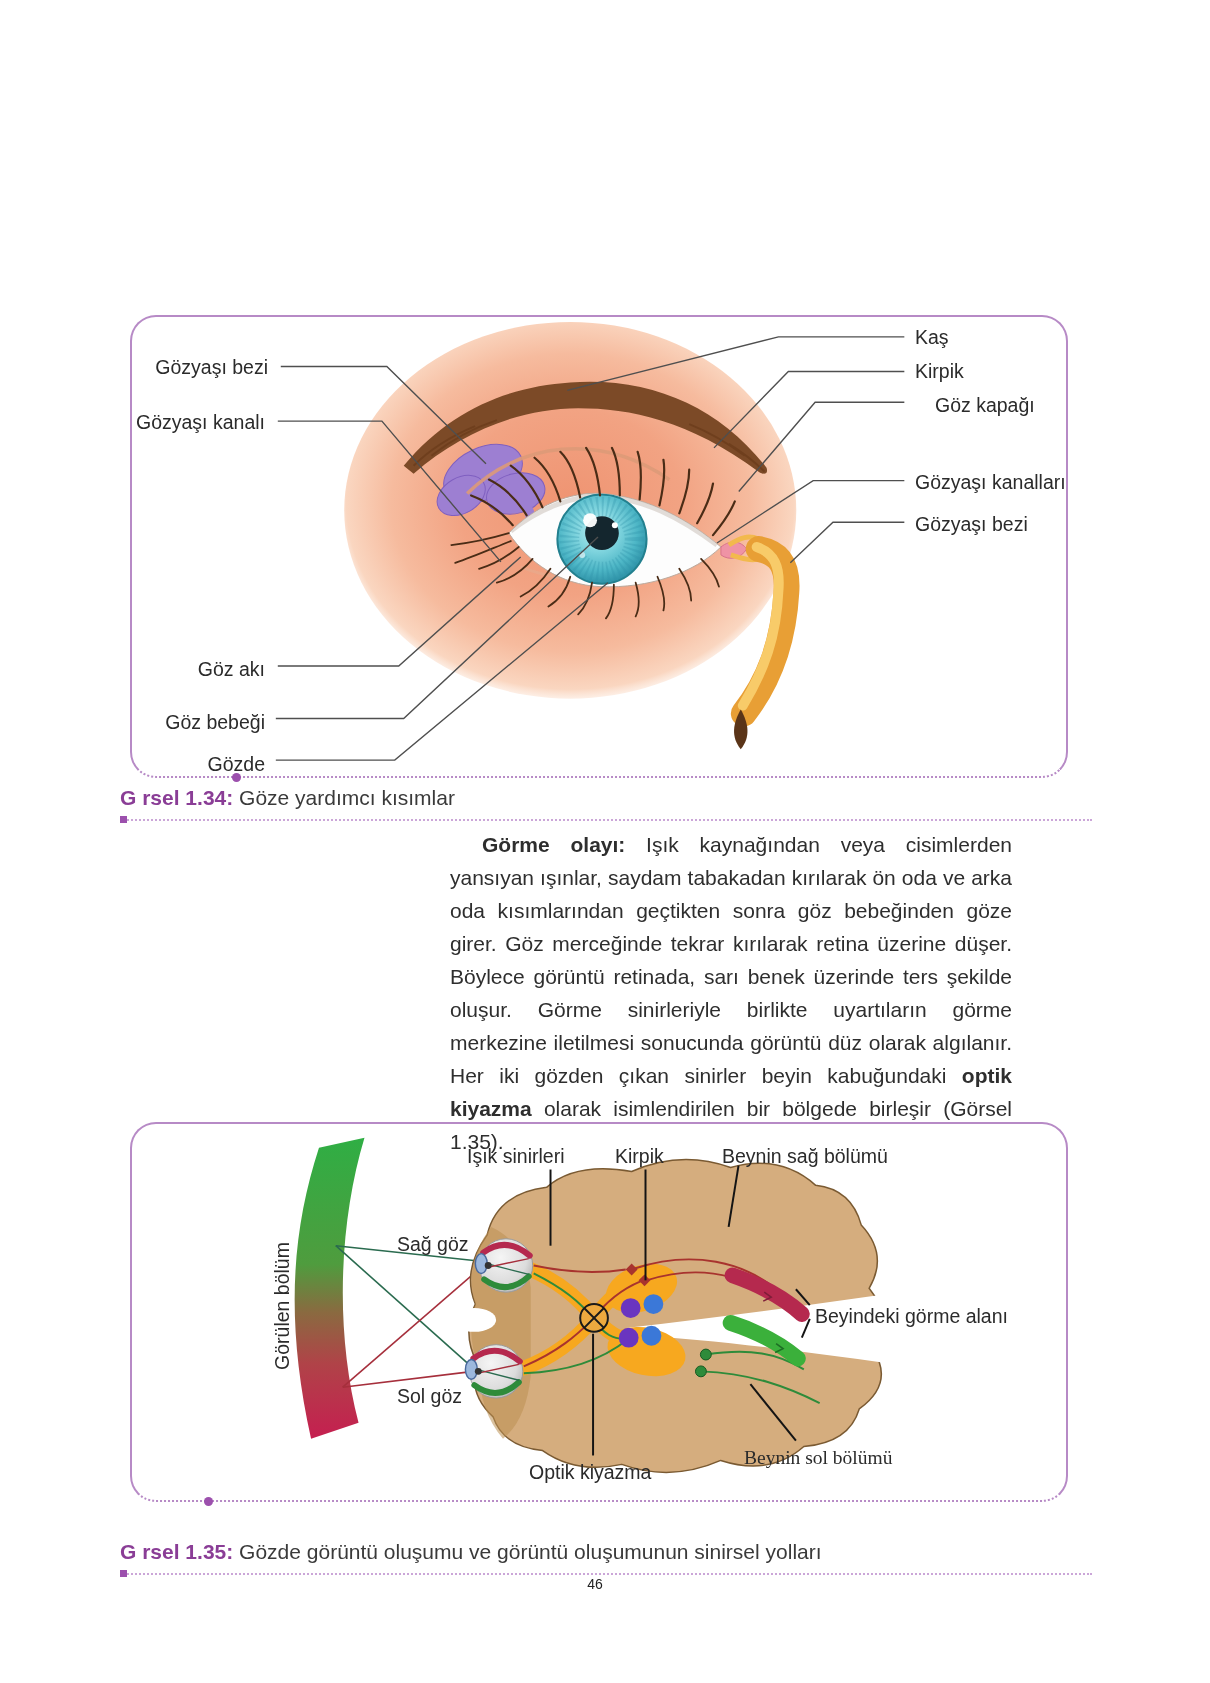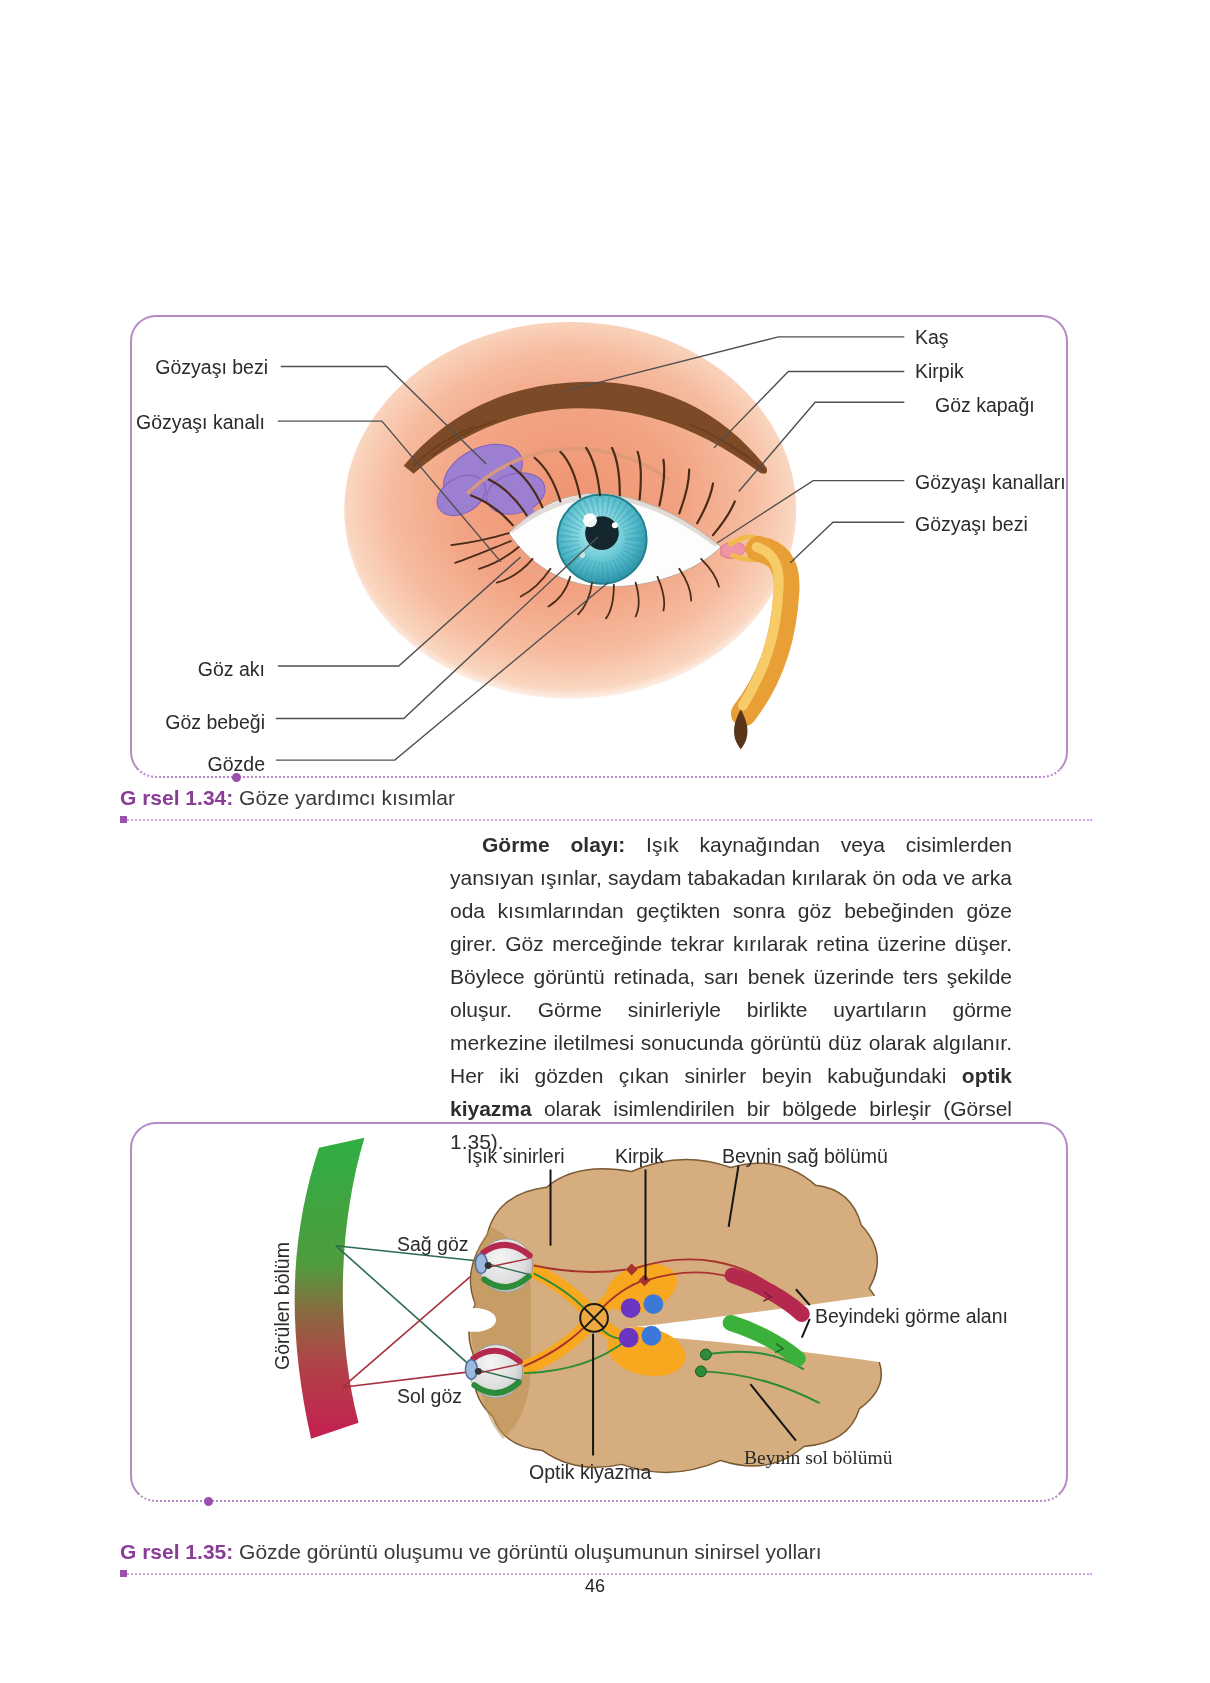--- a/index.html
+++ b/index.html
@@ -23,21 +23,21 @@
                color:#2b2b2b; }
   .rot { transform:rotate(-90deg); transform-origin:center; width:140px; text-align:center; }
 
   .figcap { position:absolute; left:120px; width:972px; font-size:21px; 
             padding-bottom:9px; border-bottom:2px dotted #cba6d8; color:#3a3a3a; }
   #figcap1 { top:786px; } #figcap2 { top:1524px;margin-top:16px; }
   .cap-label { font-weight:bold; color:#8a3d96; }
   .sq { position:absolute; left:0; bottom:-4px; width:7px; height:7px; background:#9c50ad; }
 
   .pagenum { position:absolute; top:1576px; left:120px; width:950px; text-align:center;
-             font-size:18px; color:#222; }
+             font-size:14px; color:#222; }
 </style>
 </head>
 <body>
 
 <div class="page">
 
 
   <div class="figbox" id="figbox1">
     <svg class="fig-svg" viewBox="0 0 938 463">
       <defs>

